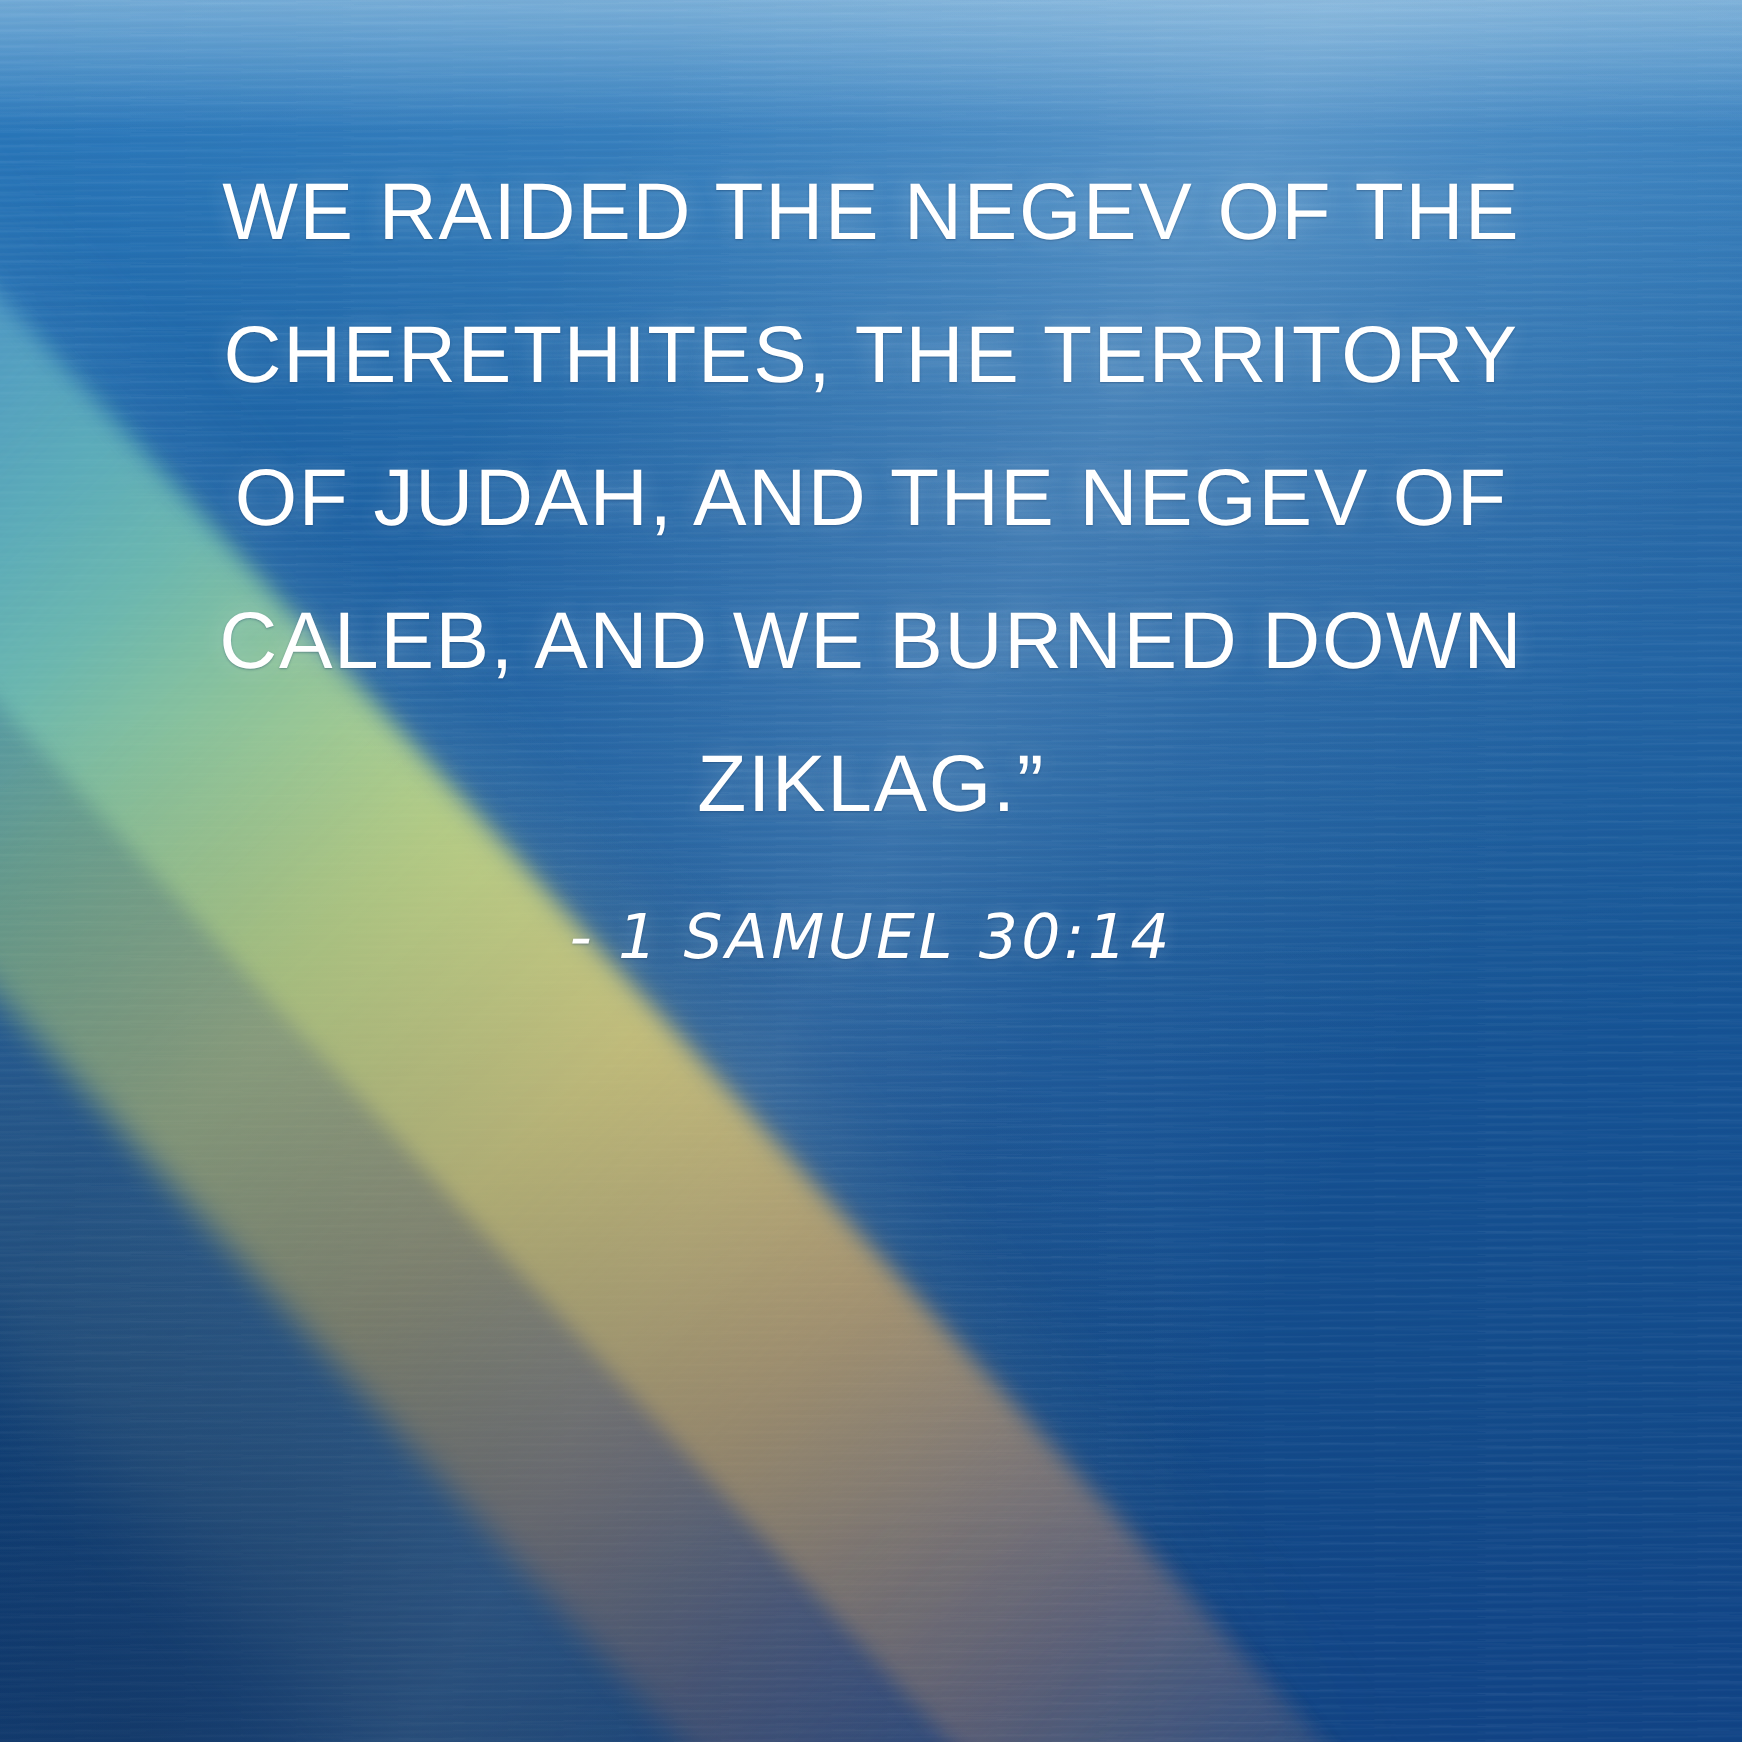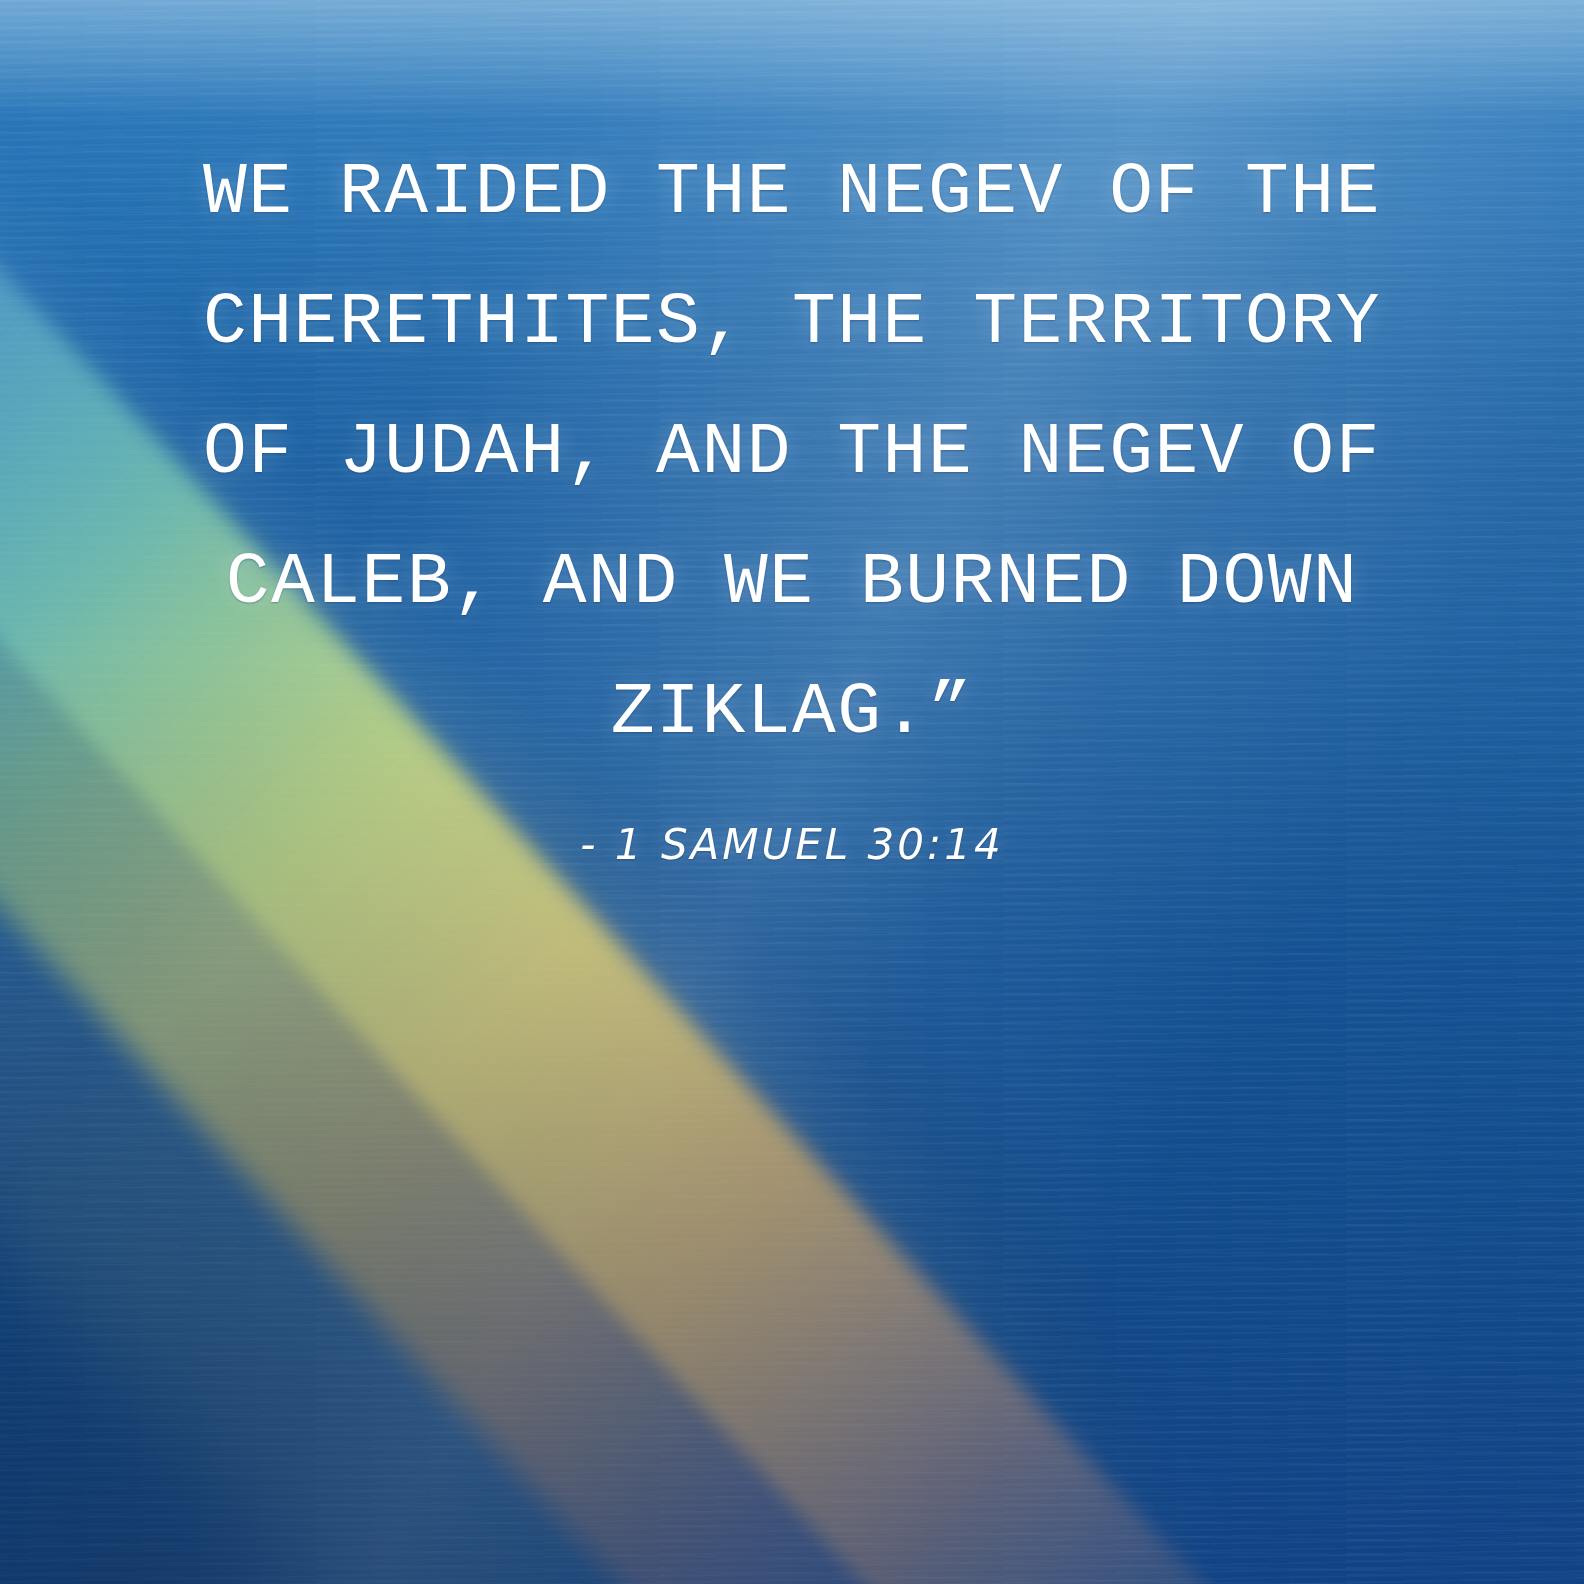--- a/index.html
+++ b/index.html
@@ -157,38 +157,38 @@
 
   
   .overlay {
     position: absolute;
     inset: 0;
     padding: 128px 150px 0 150px;
     box-sizing: border-box;
   }
   .verse {
     color: #ffffff;
-    font-family: Liberation Mono, monospace;
+    font-family: Liberation Sans, sans-serif;
     font-weight: 400;
     font-size: 73px;
     line-height: 1.78;
     letter-spacing: 1.5px;
     text-transform: uppercase;
     text-align: center;
     text-shadow:
       0 1px 2px rgba(10,40,80,0.35),
       0 0 22px rgba(255,255,255,0.22);
   }
   .reference {
     margin-top: 42px;
     color: #ffffff;
     font-family: "DejaVu Sans", sans-serif;
     font-style: italic;
     font-weight: 400;
-    font-size: 42px;
+    font-size: 56px;
     letter-spacing: 3px;
     text-transform: uppercase;
     text-align: center;
     text-shadow:
       0 1px 2px rgba(10,40,80,0.35),
       0 0 18px rgba(255,255,255,0.20);
   }
 </style>
 </head>
 <body>

